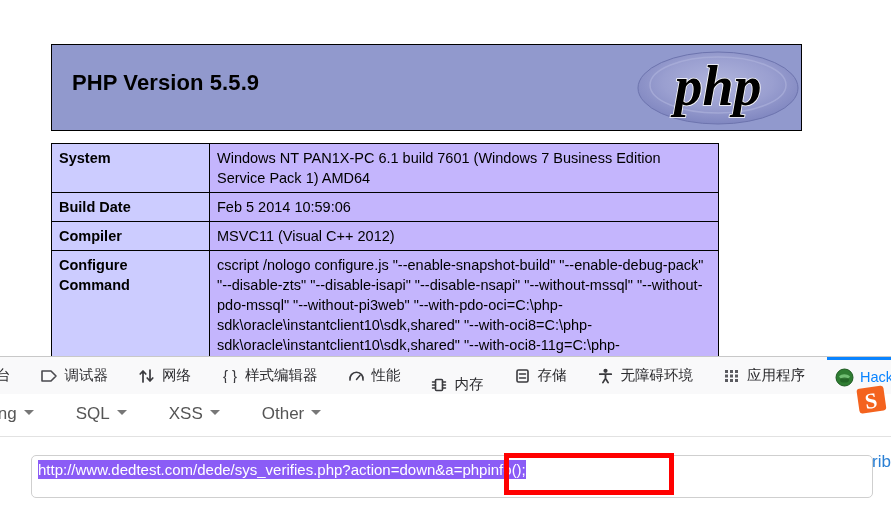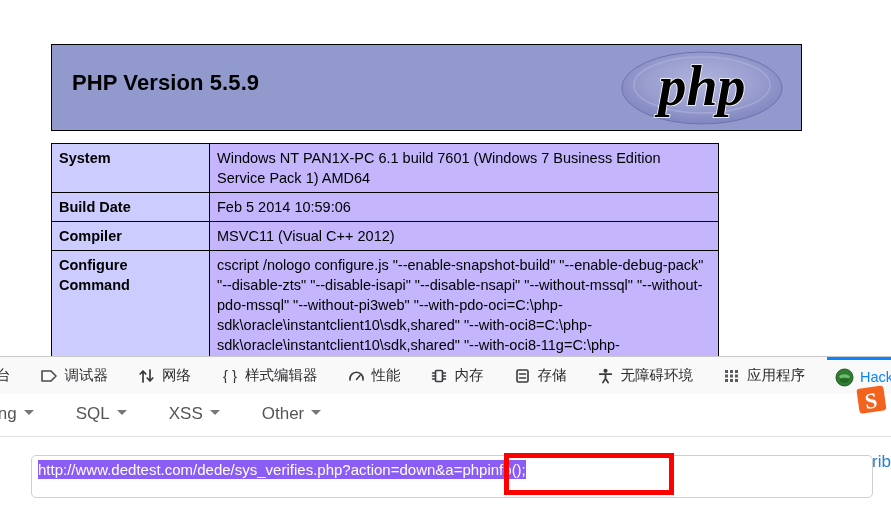--- a/index.html
+++ b/index.html
@@ -25,21 +25,21 @@
     border: 1px solid #000000;
     box-sizing: border-box;
     margin-top: 36px;
   }
   .php-version {
     position: absolute; left: 20px; top: 25px;
     font-size: 22px; font-weight: bold; color: #000;
     letter-spacing: 0.1px;
   }
   .php-logo {
-    position: absolute; right: 16px; top: 4px; width: 166px; height: 78px;
+    position: absolute; right: 0; top: 4px; width: 166px; height: 78px;
   }
 
   .info-table {
     margin-top: 12px;
     width: 668px;
     border-collapse: collapse;
     border: 1px solid #000;
     table-layout: fixed;
   }
   .info-table td {
@@ -241,21 +241,21 @@
           </span>
           <span class="lbl">样式编辑器</span>
         </div><div class="dt-tab" style="margin-left: 13px;">
           <span class="ico">
             <svg width="17" height="16" viewBox="0 0 17 16">
               <path d="M2 12a6.6 6.6 0 1 1 13 0" fill="none" stroke="#3a3a3e" stroke-width="1.6" stroke-linecap="round"></path>
               <path d="M8.5 11.5l3.6-4.2" stroke="#3a3a3e" stroke-width="1.5" stroke-linecap="round"></path>
             </svg>
           </span>
           <span class="lbl">性能</span>
-        </div><div class="dt-tab" style="margin-left: 13px;">
+        </div><div class="dt-tab" style="margin-left: 13px; align-items: flex-end;">
           <span class="ico">
             <svg width="18" height="16" viewBox="0 0 18 16">
               <rect x="5.5" y="2.5" width="7" height="11" rx="1" fill="none" stroke="#3a3a3e" stroke-width="1.6"></rect>
               <path d="M5.5 5h-3M5.5 8h-3M5.5 11h-3M12.5 5h3M12.5 8h3M12.5 11h3" stroke="#3a3a3e" stroke-width="1.5" stroke-linecap="round"></path>
             </svg>
           </span>
           <span class="lbl">内存</span>
         </div><div class="dt-tab" style="margin-left: 13px;">
           <span class="ico">
             <svg width="15" height="16" viewBox="0 0 15 16">

